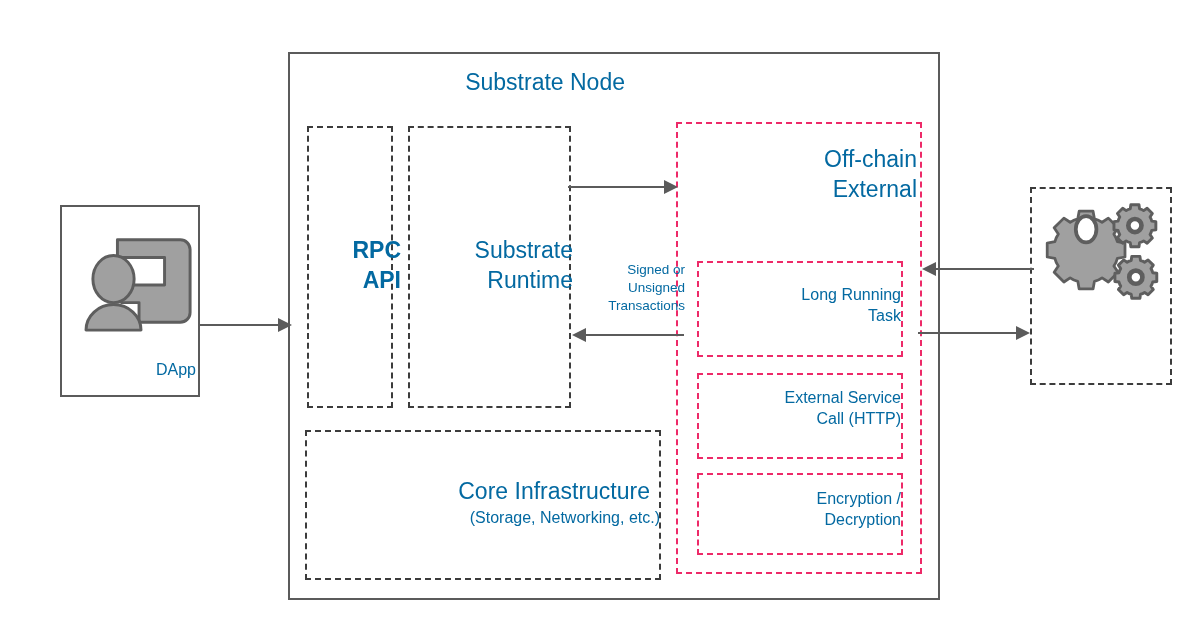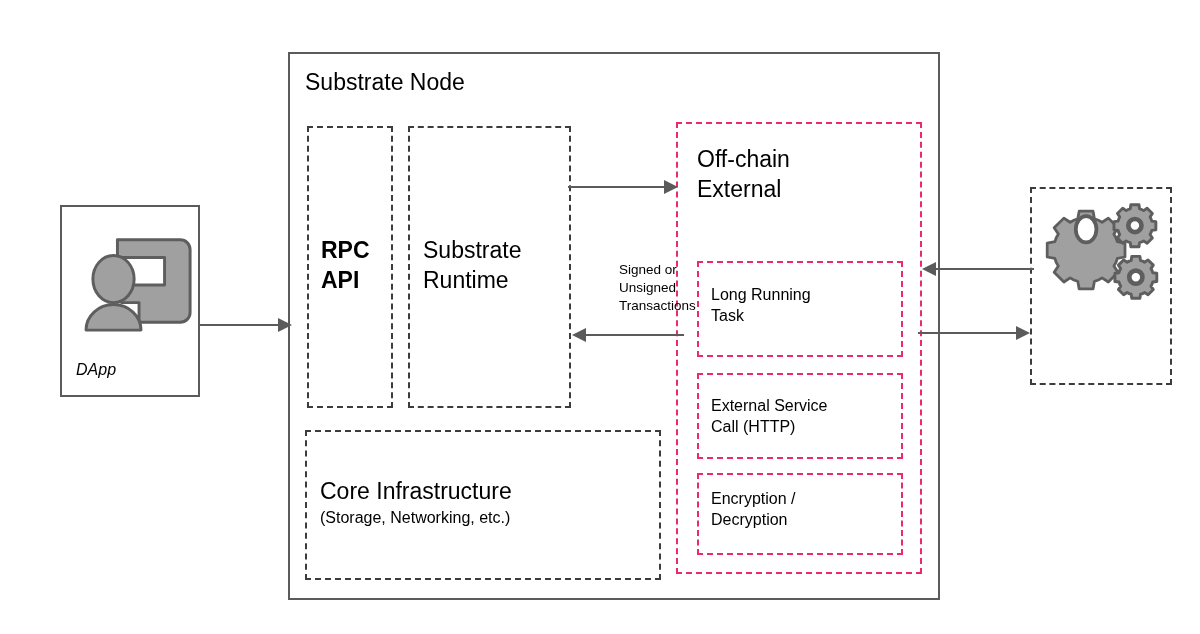--- a/index.html
+++ b/index.html
@@ -29,28 +29,29 @@
     border: 2px dashed #3c3c3c;
     background: transparent;
   }
   .pink-box {
     border: 2px dashed #ed2a68;
     background: transparent;
   }
 
   
   .label {
-    color: #000000;
+    color: #0369a1;
     line-height: 1.30;
     white-space: pre-line;
+    text-align: right;
   }
   .t-title   { font-size: 23px; }
   .t-big     { font-size: 23px; }
   .t-med     { font-size: 16px; }
-  .t-small   { font-size: 13.5px; line-height: 1.32; margin-left: 44px; }
+  .t-small   { font-size: 13.5px; line-height: 1.32; }
 
   
   .conn { position: absolute; overflow: visible; }
   .line { stroke: #5b5b5b; stroke-width: 2; fill: none; }
   .head { fill: #5b5b5b; }
 
   
   .icon-fill   { fill: #a0a0a0; }
 </style>
 </head>
@@ -63,21 +64,21 @@
   <svg class="abs" xmlns="http://www.w3.org/2000/svg" viewBox="0 0 120 110" style="left:82px; top:228px; width:118px; height:108px;">
 
     <path d="M36 12 H100 a10 10 0 0 1 10 10 V86 a10 10 0 0 1 -10 10 H58
              L58 76 H40 V58 H84 V30 H36 Z" class="icon-fill" stroke="#5e5e5e" stroke-width="3" stroke-linejoin="round"></path>
 
     <ellipse cx="32" cy="52" rx="21" ry="24" class="icon-fill" stroke="#5e5e5e" stroke-width="3"></ellipse>
 
     <path d="M4 104 a28 26 0 0 1 56 0 Z" class="icon-fill" stroke="#5e5e5e" stroke-width="3" stroke-linejoin="round"></path>
   </svg>
 
-  <div class="abs label t-med" style="left:76px; top:360px; width:120px;font-style:italic;">DApp</div>
+  <div class="abs label t-med" style="left:76px; top:360px; width:120px;">DApp</div>
 
   <div class="abs solid-box" style="left:288px; top:52px; width:652px; height:548px;"></div>
 
   <div class="abs label t-title" style="left:305px; top:68px; width:320px;">Substrate Node</div>
 
   <div class="abs dash-box" style="left:307px; top:126px; width:86px; height:282px;"></div>
   <div class="abs label t-big" style="left:321px; top:236px; width:80px;font-weight:bold;">RPC
 API</div>
 
   <div class="abs dash-box" style="left:408px; top:126px; width:163px; height:282px;"></div>
@@ -90,21 +91,21 @@
 
   <div class="abs pink-box" style="left:676px; top:122px; width:246px; height:452px;"></div>
   <div class="abs label t-big" style="left:697px; top:145px; width:220px;">Off-chain
 External</div>
 
   <div class="abs pink-box" style="left:697px; top:261px; width:206px; height:96px;"></div>
   <div class="abs label t-med" style="left:711px; top:285px; width:190px;">Long Running
 Task</div>
 
   <div class="abs pink-box" style="left:697px; top:373px; width:206px; height:86px;"></div>
-  <div class="abs label t-med" style="left:711px; top:388px; width:190px;margin-top:8px;">External Service
+  <div class="abs label t-med" style="left:711px; top:388px; width:190px;">External Service
 Call (HTTP)</div>
 
   <div class="abs pink-box" style="left:697px; top:473px; width:206px; height:82px;"></div>
   <div class="abs label t-med" style="left:711px; top:489px; width:190px;">Encryption /
 Decryption</div>
 
   <div class="abs dash-box" style="left:1030px; top:187px; width:142px; height:198px;"></div>
 
   <svg class="abs" xmlns="http://www.w3.org/2000/svg" viewBox="0 0 130 115" style="left:1042px; top:203px; width:122px; height:108px;">
 

